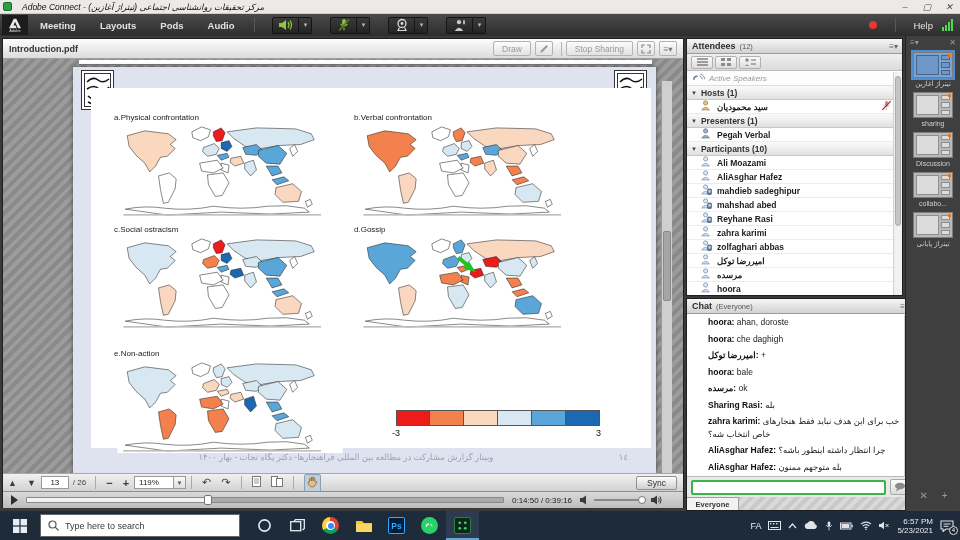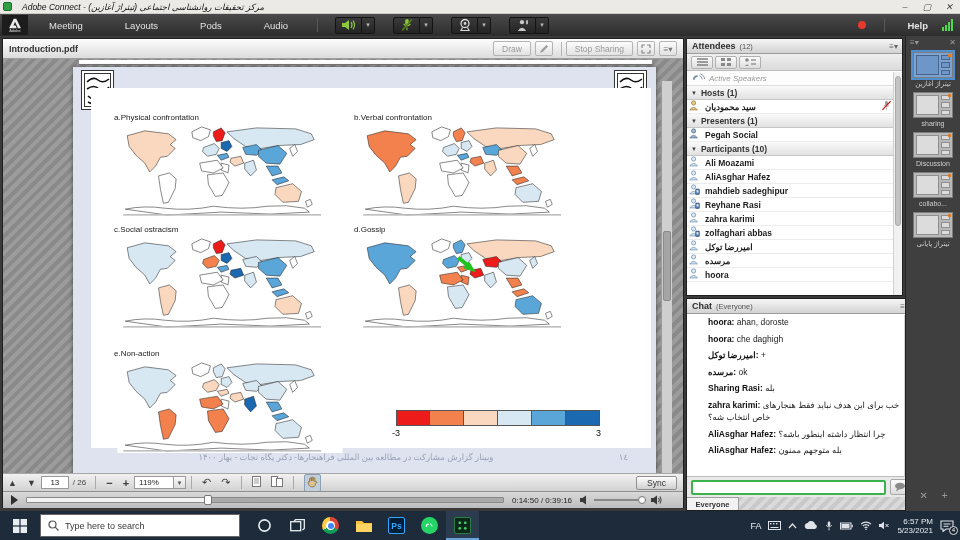--- a/index.html
+++ b/index.html
@@ -10,30 +10,30 @@
   #titlebar{left:0;top:0;width:960px;height:14px;background:#eceae6;border-bottom:1px solid #cfcdc8;
     display:flex;align-items:center;font-size:8.5px;color:#111;font-style:italic;}
   #titlebar .appico{width:9px;height:9px;margin:0 4px 0 3px;background:#2f9e44;border:1px solid #1d6b2d;border-radius:2px;}
   #titlebar .ttl{flex:1;direction:rtl;text-align:left;padding-left:6px;white-space:nowrap;overflow:hidden;}
   .wctl{width:22px;text-align:center;color:#444;font-size:9px;cursor:default;}
   
   #menubar{left:0;top:14px;width:960px;height:22px;background:linear-gradient(#4a4a4a,#2d2d2d);
     display:flex;align-items:center;color:#e3e3e3;font-size:9.5px;}
   #adobelogo{width:26px;height:20px;background:#1c1c1c;margin-left:2px;display:flex;flex-direction:column;align-items:center;justify-content:center;}
   #adobelogo span{font-size:4px;color:#ddd;line-height:4px;}
-  .menu-item{padding:0 21px;font-weight:normal;cursor:default;}
+  .menu-item{padding:0 12px;font-weight:bold;cursor:default;}
   .mb-sep{width:1px;height:14px;background:#1d1d1d;border-right:1px solid #585858;margin:0 8px;}
   .icbtn-group{display:flex;margin:0 9px;}
   .icbtn{width:27px;height:17px;background:linear-gradient(#3a3a3a,#242424);border:1px solid #141414;
     border-radius:2px 0 0 2px;display:flex;align-items:center;justify-content:center;}
   .icdd{width:13px;height:17px;background:linear-gradient(#3a3a3a,#242424);border:1px solid #141414;border-left:none;
     border-radius:0 2px 2px 0;color:#b5b5b5;font-size:7px;display:flex;align-items:center;justify-content:center;}
   #mb-right{margin-left:auto;display:flex;align-items:center;}
   #recdot{width:8px;height:8px;border-radius:50%;background:#e5382e;margin-right:10px;}
-  #help-label{font-weight:bold;margin:0 14px;}
+  #help-label{font-weight:normal;margin:0 9px;}
   
   #sharepod{left:2px;top:38px;width:682px;height:470px;background:#8f8f8f;border:1px solid #1f1f1f;}
   #share-header{left:0;top:0;width:680px;height:20px;background:linear-gradient(#fdfdfd,#dcdcdc);
     border-bottom:1px solid #9e9e9e;display:flex;align-items:center;font-size:9px;color:#333;}
   #share-title{font-weight:bold;padding-left:6px;flex:1;}
   .sh-btn{height:15px;padding:0 8px;margin-right:4px;background:linear-gradient(#fcfcfc,#e2e2e2);
     border:1px solid #b3b3b3;border-radius:2px;color:#999;font-size:8.5px;display:flex;align-items:center;}
   .sh-ic{width:18px;justify-content:center;padding:0;}
   .sh-sep{width:1px;height:14px;background:#b5b5b5;margin:0 4px;}
   #share-content{left:0;top:20px;width:680px;height:414px;
@@ -85,21 +85,21 @@
   .pod-menu{margin-left:auto;margin-right:4px;color:#666;font-size:8px;}
   #att-toolbar{height:17px;background:linear-gradient(#efefef,#dbdbdb);border-bottom:1px solid #bdbdbd;
     display:flex;align-items:center;gap:2px;padding-left:4px;}
   .att-viewbtn{width:22px;height:13px;background:linear-gradient(#fafafa,#dedede);border:1px solid #b0b0b0;
     border-radius:2px;display:flex;align-items:center;justify-content:center;}
   #active-speakers{height:15px;display:flex;align-items:center;border-bottom:1px solid #ddd;
     font-size:8px;color:#9a9a9a;font-style:italic;gap:4px;padding-left:5px;background:#fdfdfd;}
   .att-section{height:14px;display:flex;align-items:center;gap:4px;padding-left:4px;
     background:linear-gradient(#fafafa,#e1e1e1);border-bottom:1px solid #c6c6c6;font-size:8.5px;font-weight:bold;color:#333;}
   .att-section .tri{font-size:6px;color:#444;}
-  .att-row{height:14px;display:flex;align-items:center;gap:5px;padding-left:2px;border-bottom:1px solid #ececec;
+  .att-row{height:14px;display:flex;align-items:center;gap:5px;padding-left:14px;border-bottom:1px solid #ececec;
     font-size:8.5px;font-weight:bold;color:#1d1d1d;background:#fff;}
   .att-right{margin-left:auto;margin-right:10px;}
   .vscroll{position:absolute;width:9px;background:#f1f1f1;border-left:1px solid #d0d0d0;}
   .vthumb{position:absolute;left:1px;width:6px;background:#c4c4c4;border:1px solid #aaa;border-radius:3px;}
   
   #chat-msgs{overflow:hidden;background:#fff;}
   .msg{padding:2px 5px;font-size:8.5px;color:#222;line-height:12.5px;}
   .msg b{color:#111;}
   #chat-inputrow{height:21px;display:flex;align-items:center;gap:4px;padding:0 4px;background:#e9e9e9;border-top:1px solid #bbb;}
   #chat-input{flex:1;height:15px;border:2px solid #3cb34a;border-radius:2px;background:#fff;font-size:8px;outline:none;padding:0 3px;}
@@ -544,21 +544,21 @@
   <div class="att-section">
     <span class="tri">▼</span>
     <span class="sec-label">Presenters (1)</span>
   </div>
 
   <div class="att-row">
     <span class="att-ic"><svg width="11" height="11" viewBox="0 0 12 12">
             <circle cx="5" cy="3.2" r="2.3" fill="#9fb6cc" stroke="#44607e" stroke-width="0.7"></circle>
             <path d="M0.8,10.8 Q5,5.4 9.2,10.8 Z" fill="#9fb6cc" stroke="#44607e" stroke-width="0.7"></path>
           </svg></span>
-    <span class="att-name">Pegah Social</span>
+    <span class="att-name">Pegah Verbal</span>
     <span class="att-right"></span>
   </div>
 
   <div class="att-section">
     <span class="tri">▼</span>
     <span class="sec-label">Participants (10)</span>
   </div>
 
   <div class="att-row">
     <span class="att-ic"><svg width="11" height="11" viewBox="0 0 12 12">
@@ -582,20 +582,30 @@
     <span class="att-ic"><svg width="11" height="11" viewBox="0 0 12 12">
             <circle cx="5" cy="3.2" r="2.3" fill="#dce9f6" stroke="#5b7fa6" stroke-width="0.7"></circle>
             <path d="M0.8,10.8 Q5,5.4 9.2,10.8 Z" fill="#dce9f6" stroke="#5b7fa6" stroke-width="0.7"></path>
             <rect x="7.2" y="5.5" width="4.2" height="6" rx="0.8" fill="#5577a0" stroke="#2d4a66" stroke-width="0.6"></rect>
             <rect x="8.2" y="6.6" width="2.2" height="2.8" fill="#cfe2f3"></rect>
           </svg></span>
     <span class="att-name">mahdieb sadeghipur</span>
     <span class="att-right"></span>
   </div>
 
+  <div class="att-row">
+    <span class="att-ic"><svg width="11" height="11" viewBox="0 0 12 12">
+            <circle cx="5" cy="3.2" r="2.3" fill="#dce9f6" stroke="#5b7fa6" stroke-width="0.7"></circle>
+            <path d="M0.8,10.8 Q5,5.4 9.2,10.8 Z" fill="#dce9f6" stroke="#5b7fa6" stroke-width="0.7"></path>
+            <rect x="7.2" y="5.5" width="4.2" height="6" rx="0.8" fill="#5577a0" stroke="#2d4a66" stroke-width="0.6"></rect>
+            <rect x="8.2" y="6.6" width="2.2" height="2.8" fill="#cfe2f3"></rect>
+          </svg></span>
+    <span class="att-name">mahshad abed</span>
+    <span class="att-right"></span>
+  </div>
 
   <div class="att-row">
     <span class="att-ic"><svg width="11" height="11" viewBox="0 0 12 12">
             <circle cx="5" cy="3.2" r="2.3" fill="#dce9f6" stroke="#5b7fa6" stroke-width="0.7"></circle>
             <path d="M0.8,10.8 Q5,5.4 9.2,10.8 Z" fill="#dce9f6" stroke="#5b7fa6" stroke-width="0.7"></path>
             <rect x="7.2" y="5.5" width="4.2" height="6" rx="0.8" fill="#5577a0" stroke="#2d4a66" stroke-width="0.6"></rect>
             <rect x="8.2" y="6.6" width="2.2" height="2.8" fill="#cfe2f3"></rect>
           </svg></span>
     <span class="att-name">Reyhane Rasi</span>
     <span class="att-right"></span>
@@ -665,20 +675,23 @@
   </div>
 
   <div class="msg">
     <b class="msg-sender">hoora: </b><span class="msg-text">che daghigh</span>
   </div>
 
   <div class="msg">
     <b class="msg-sender">امیررضا توکل: </b><span class="msg-text">+</span>
   </div>
 
+  <div class="msg">
+    <b class="msg-sender">hoora: </b><span class="msg-text">bale</span>
+  </div>
 
   <div class="msg">
     <b class="msg-sender">مرسده: </b><span class="msg-text">ok</span>
   </div>
 
   <div class="msg">
     <b class="msg-sender">Sharing Rasi: </b><span class="msg-text">بله</span>
   </div>
 
   <div class="msg">

